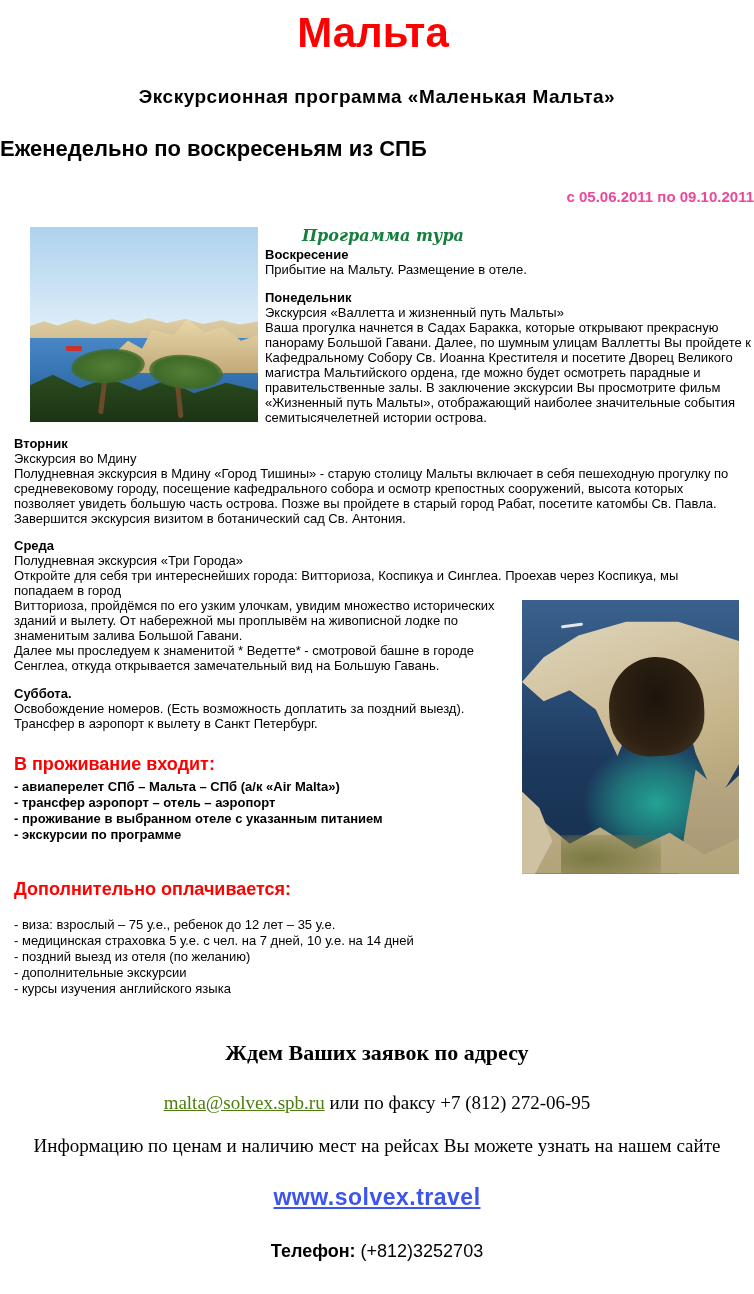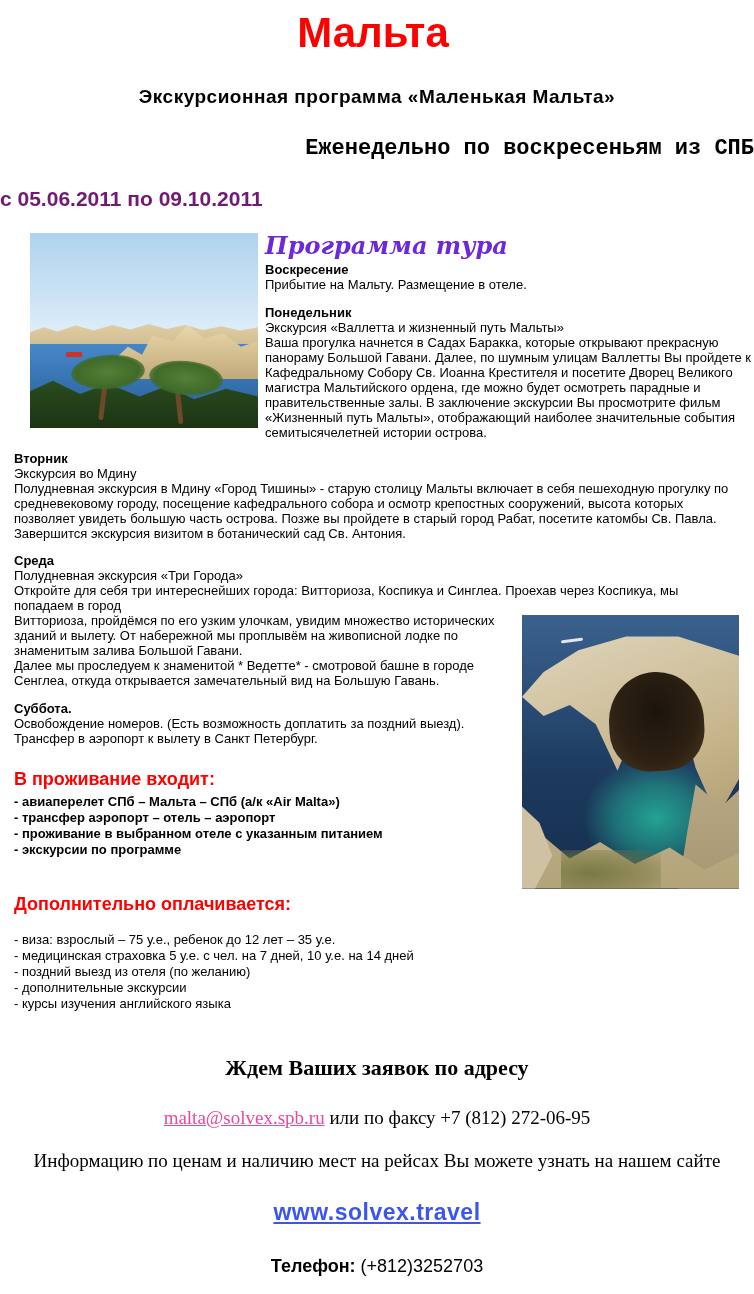--- a/index.html
+++ b/index.html
@@ -5,47 +5,47 @@
   html,body{margin:0;padding:0;background:#ffffff;}
   .page{
     position:relative;width:754px;height:1294px;margin:0 auto;
     background:#ffffff;overflow:hidden;
     font-family:"Liberation Sans",sans-serif;color:#000;
   }
   
   .main-title{margin:10px 16px 0 0;text-align:center;color:#ff0000;
     font-size:42px;font-weight:bold;line-height:1.1;padding-left:8px;}
   .subtitle{margin-top:30px;text-align:center;font-size:19px;font-weight:bold;letter-spacing:.5px;}
-  .schedule{margin-top:28px;text-align:right;font-family:Liberation Mono, monospace;
+  .schedule{margin-top:28px;text-align:left;font-family:Liberation Sans, sans-serif;
     font-size:22px;font-weight:bold;}
-  .dates{margin-top:26px;text-align:left;color:#701a75;font-size:21px;font-weight:bold;}
+  .dates{margin-top:26px;text-align:right;color:#ec4899;font-size:15px;font-weight:bold;}
   
   .program-row{display:flex;margin:22px 0 0 30px;}
   .photo{position:relative;overflow:hidden;flex:none;}
   .photo1{width:228px;height:195px;background:#cfe4f5;}
   .program-col{margin-left:7px;width:486px;font-size:13px;line-height:15px;}
   .program-heading{font-family:"DejaVu Serif","Liberation Serif",serif;
-    font-style:italic;font-weight:bold;font-size:24px;color:#6d28d9;line-height:1.1;margin-bottom:2px;}
+    font-style:italic;font-weight:bold;font-size:16px;color:#15803d;line-height:1.1;margin-bottom:2px;margin-left:37px;}
   .day{font-weight:bold;}
   .block{margin-top:13px;}
   .section{font-size:13px;line-height:15px;}
   .tue{margin:11px 8px 0 14px;}
   .mid-wrap{margin:12px 15px 0 14px;}
   .photo2{float:right;width:217px;height:274px;margin:2px 0 8px 12px;background:#2b4e77;}
   .red-heading{color:#ff0000;font-weight:bold;font-size:18px;margin:0;}
   .included{margin-top:26px;}
   .included .items{margin-top:7px;font-weight:bold;}
   .items div{margin-top:1px;}
   .extra{clear:both;margin:30px 8px 0 14px;}
   .extra .items{margin-top:20px;}
   
   .request-heading{margin-top:44px;text-align:center;font-family:"Liberation Serif",serif;
     font-size:22px;font-weight:bold;}
   .email-line{margin-top:26px;text-align:center;font-family:"Liberation Serif",serif;font-size:19px;}
-  .email-link{color:#ec4899;text-decoration:underline;cursor:pointer;}
+  .email-link{color:#4d7c0f;text-decoration:underline;cursor:pointer;}
   .info-line{margin-top:21px;text-align:center;font-family:"Liberation Serif",serif;font-size:19px;}
   .site-line{margin-top:27px;text-align:center;}
   .site-link{color:#3b55ee;font-size:23px;font-weight:bold;text-decoration:underline;cursor:pointer;
     letter-spacing:.5px;}
   .phone-line{margin-top:30px;text-align:center;font-size:18px;}
   .phone-label{font-weight:bold;}
   
   .p1-sky{position:absolute;left:0;top:0;width:100%;height:52%;
     background:linear-gradient(180deg,#aed3ee 0%,#cbe2f4 60%,#dfeefa 100%);}
   .p1-city{position:absolute;left:0;top:44%;width:100%;height:17%;

